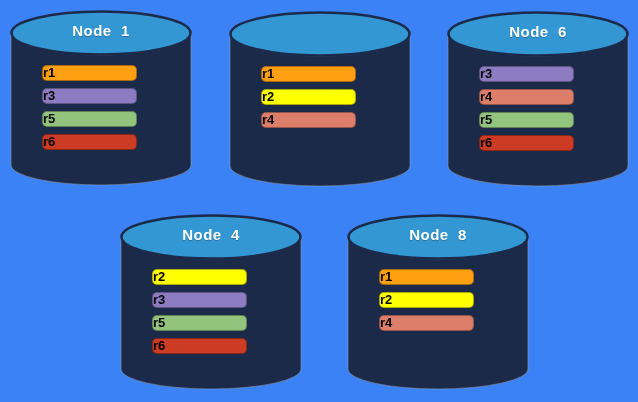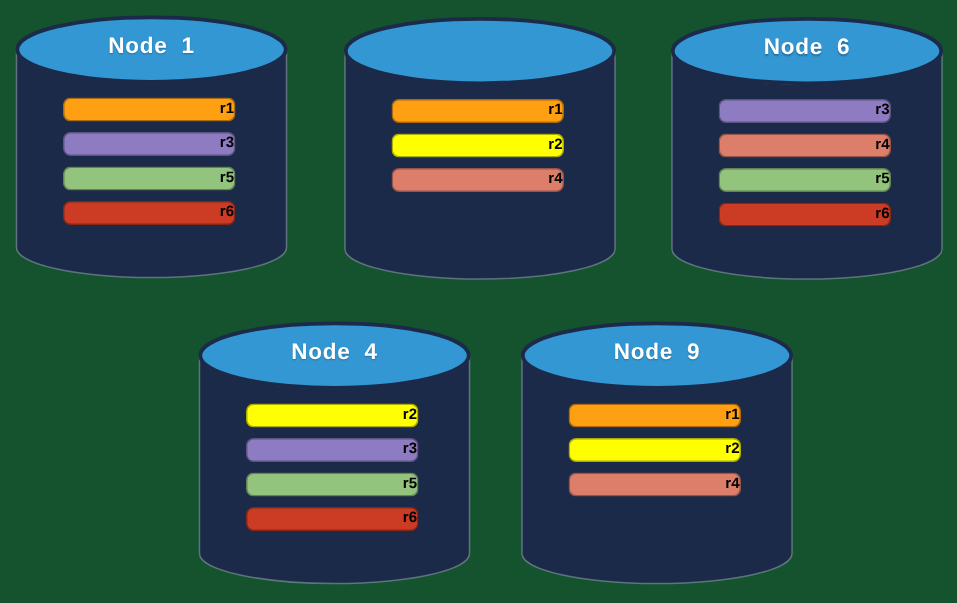--- a/index.html
+++ b/index.html
@@ -1,48 +1,48 @@
 <!DOCTYPE html>
 <html><head>
 <meta charset="utf-8">
 <style>
   html, body { margin: 0; padding: 0; background: #ffffff; }
   .canvas {
     position: relative;
     width: 638px;
     height: 402px;
-    background: #14532d;
+    background: #3b82f6;
     overflow: hidden;
     font-family: "Liberation Sans", sans-serif;
   }
   .node { position: absolute; width: 182px; height: 184px; }
   .node svg { position: absolute; left: 0; top: 0; width: 182px; height: 184px; }
   .node-title {
     position: absolute;
     top: 14px; left: 0; right: 0;
     text-align: center;
     font-weight: bold;
     font-size: 15px;
     color: #ffffff;
     white-space: pre;
     letter-spacing: 0.5px;
     text-shadow: 0 1px 1px rgba(0,0,0,0.25);
   }
   .bars { position: absolute; left: 32px; top: 57px; width: 115px; }
   .bar {
     box-sizing: border-box;
-    width: 115px;
+    width: 95px;
     height: 16px;
     line-height: 14px;
     border: 1px solid rgba(0,0,0,0.33);
     border-radius: 5px;
     margin-bottom: 7px;
-    text-align: right;
+    text-align: left;
     font-weight: bold;
-    font-size: 10px;
+    font-size: 13px;
     color: #000000;
   }
   .cyl-body { stroke: rgba(150,160,180,0.55); stroke-width: 1; }
   .cyl-top { stroke: #1C2A4A; stroke-width: 2.5; }
 </style>
 </head>
 <body>
 
 <div class="canvas">
 
@@ -79,40 +79,40 @@
     </svg>
     <div class="node-title">Node  6</div>
     <div class="bars">
         <div class="bar" style="background: rgb(142, 124, 195); color: rgb(0, 0, 0);">r3</div>
         <div class="bar" style="background: rgb(221, 126, 107); color: rgb(0, 0, 0);">r4</div>
         <div class="bar" style="background: rgb(147, 196, 125); color: rgb(0, 0, 0);">r5</div>
         <div class="bar" style="background: rgb(204, 59, 35); color: rgb(0, 0, 0);">r6</div>
       </div>
   </div>
 
-  <div class="node" style="left:120px; top:212px;margin-left:12px;">
+  <div class="node" style="left:120px; top:212px;">
     <svg viewBox="0 0 182 184">
       <path class="cyl-body" d="M 1 25 L 1 157 A 90 20 0 0 0 181 157 L 181 25 A 90 22 0 0 1 1 25 Z" fill="#1C2A4A"></path>
       <ellipse class="cyl-top" cx="91" cy="25" rx="89.5" ry="21.5" fill="#3297D3"></ellipse>
     </svg>
     <div class="node-title">Node  4</div>
     <div class="bars">
         <div class="bar" style="background: rgb(255, 255, 0); color: rgb(0, 0, 0);">r2</div>
         <div class="bar" style="background: rgb(142, 124, 195); color: rgb(0, 0, 0);">r3</div>
         <div class="bar" style="background: rgb(147, 196, 125); color: rgb(0, 0, 0);">r5</div>
         <div class="bar" style="background: rgb(204, 59, 35); color: rgb(0, 0, 0);">r6</div>
       </div>
   </div>
 
   <div class="node" style="left:347px; top:212px;">
     <svg viewBox="0 0 182 184">
       <path class="cyl-body" d="M 1 25 L 1 157 A 90 20 0 0 0 181 157 L 181 25 A 90 22 0 0 1 1 25 Z" fill="#1C2A4A"></path>
       <ellipse class="cyl-top" cx="91" cy="25" rx="89.5" ry="21.5" fill="#3297D3"></ellipse>
     </svg>
-    <div class="node-title">Node  9</div>
+    <div class="node-title">Node  8</div>
     <div class="bars">
         <div class="bar" style="background: rgb(255, 160, 19); color: rgb(0, 0, 0);">r1</div>
         <div class="bar" style="background: rgb(255, 255, 0); color: rgb(0, 0, 0);">r2</div>
         <div class="bar" style="background: rgb(221, 126, 107); color: rgb(0, 0, 0);">r4</div>
       </div>
   </div>
 
 </div>
 
 </body></html>

